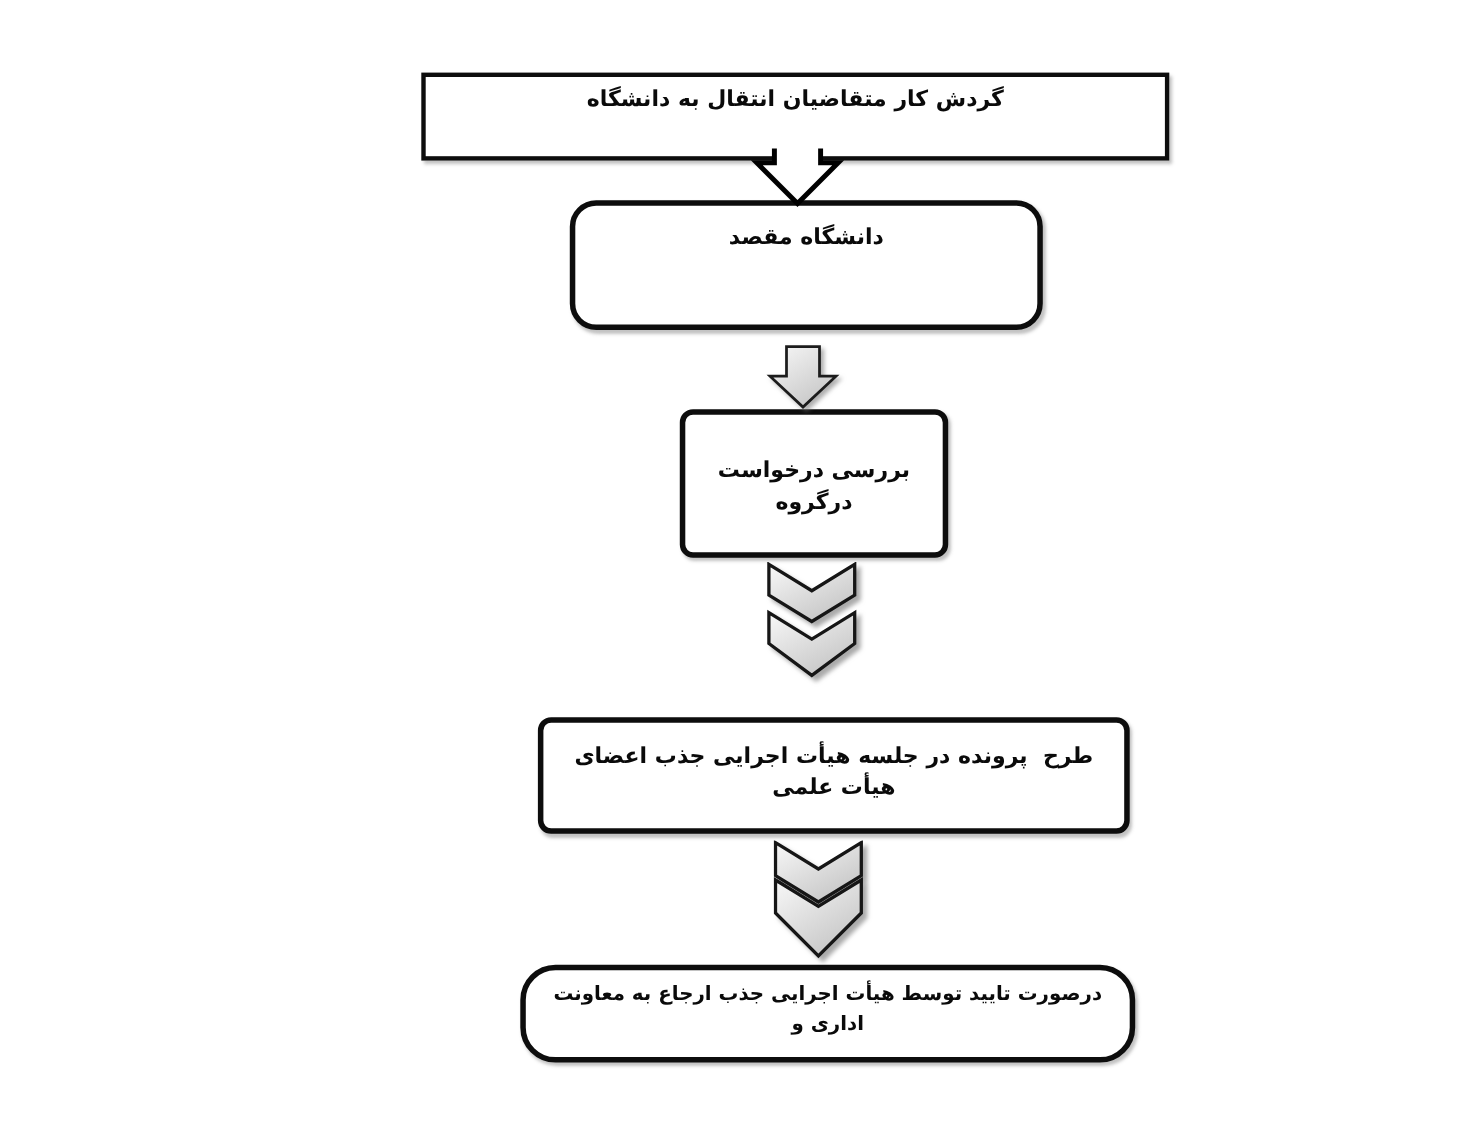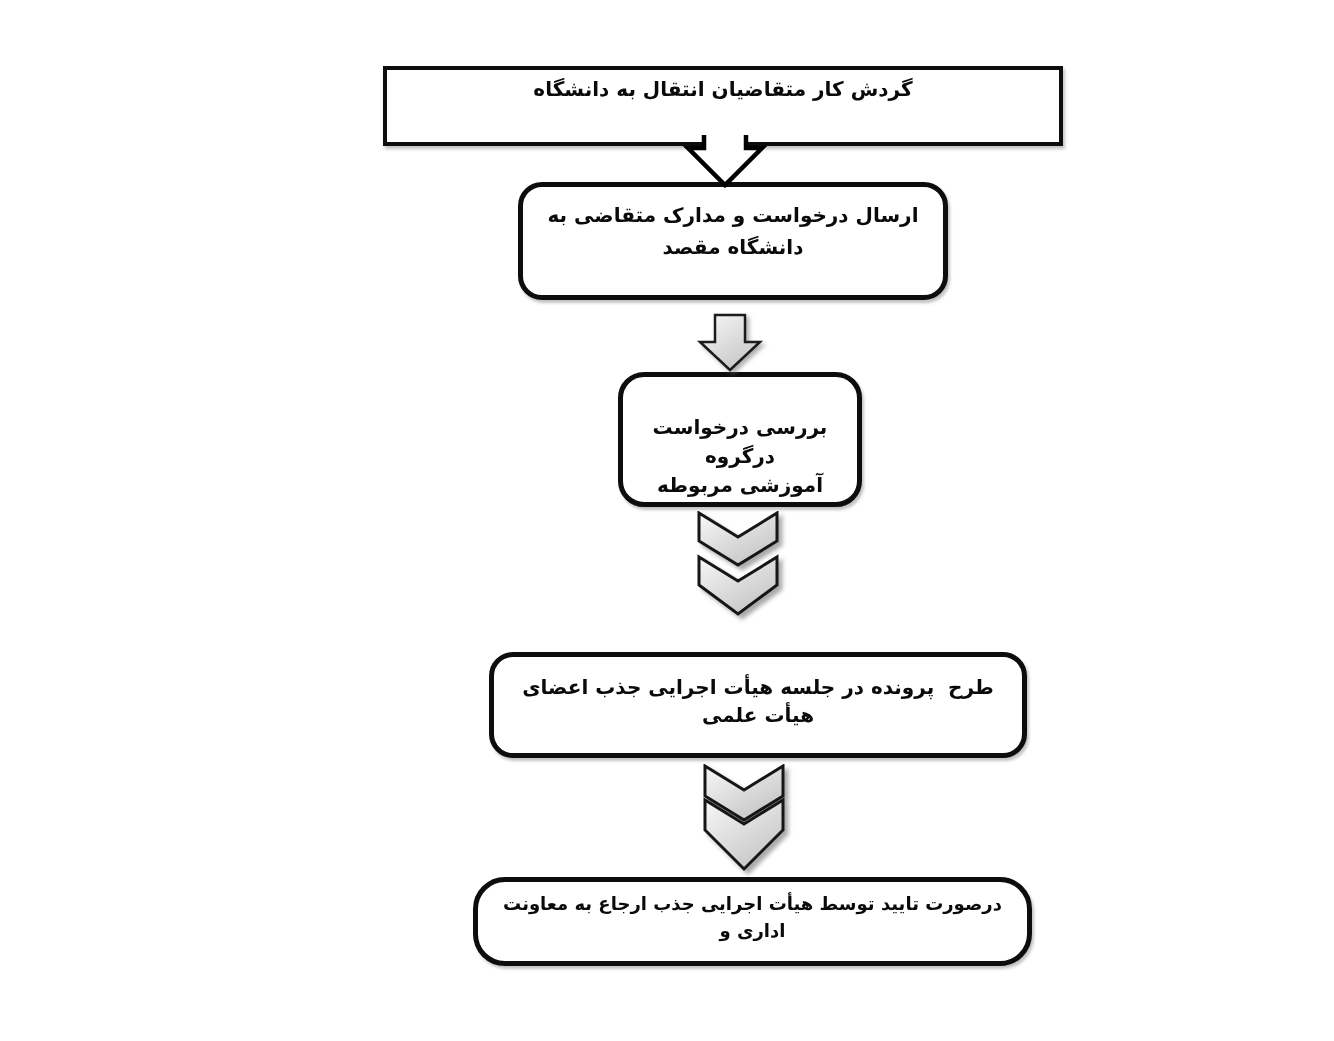--- a/index.html
+++ b/index.html
@@ -29,26 +29,26 @@
     border-width: 4px; border-radius: 0;
     font-size: 20px; line-height: 26px; padding-top: 6px;
   }
   .step1-box {
     left: 518px; top: 182px; width: 430px; height: 118px;
     border-radius: 24px;
     font-size: 20px; line-height: 32px; padding-top: 12px;
   }
   .step2-box {
     left: 618px; top: 372px; width: 244px; height: 135px;
-    border-radius: 26px;
+    border-radius: 12px;
     font-size: 20px; line-height: 29px; padding-top: 36px;
   }
   .step3-box {
     left: 489px; top: 652px; width: 538px; height: 106px;
-    border-radius: 24px;
+    border-radius: 12px;
     font-size: 20px; line-height: 28px; padding-top: 16px;
   }
   .step4-box {
     left: 473px; top: 877px; width: 559px; height: 89px;
     border-radius: 32px;
     font-size: 18px; line-height: 27px; padding-top: 8px;
   }
   svg.connector { position: absolute; display: block; }
   .arrow-outline { left: 680px; top: 126px; z-index: 3; }
   .arrow-block {
@@ -71,37 +71,35 @@
 
   <div class="box title-box">
     <div class="line">گردش کار متقاضیان انتقال به دانشگاه</div>
   </div>
 
   <svg class="connector arrow-outline" width="90" height="64" viewBox="0 0 90 64">
     <path d="M24,9 L24,22 L8,22 L45,59 L82,22 L66,22 L66,9" fill="#ffffff" stroke="#000000" stroke-width="4.5" stroke-linejoin="miter"></path>
   </svg>
 
   <div class="box step1-box">
-    <div class="line">ارسال درخواست و مدارک متقاضی به</div>
     <div class="line">دانشگاه مقصد</div>
   </div>
 
   <svg class="connector arrow-block" width="72" height="64" viewBox="0 0 72 64">
     <defs>
       <linearGradient id="grad-block" x1="0%" y1="0%" x2="70%" y2="100%">
         <stop offset="0" stop-color="#f8f8f8"></stop>
         <stop offset="1" stop-color="#c6c6c6"></stop>
       </linearGradient>
     </defs>
     <polygon points="21,5 51,5 51,32 66,32 36,60 6,32 21,32" fill="url(#grad-block)" stroke="#1c1c1c" stroke-width="2.5" stroke-linejoin="miter"></polygon>
   </svg>
 
   <div class="box step2-box">
     <div class="line">بررسی درخواست درگروه</div>
-    <div class="line">آموزشی مربوطه</div>
   </div>
 
   <svg class="connector chevrons-a" width="84" height="106" viewBox="0 0 84 106">
     <defs>
       <linearGradient id="grad-chev-a" x1="0%" y1="0%" x2="75%" y2="100%">
         <stop offset="0" stop-color="#f8f8f8"></stop>
         <stop offset="1" stop-color="#c4c4c4"></stop>
       </linearGradient>
     </defs>
     <polygon points="2,2 41,26 80,2 80,30 41,54 2,30" fill="url(#grad-chev-a)" stroke="#161616" stroke-width="3" stroke-linejoin="miter"></polygon>

